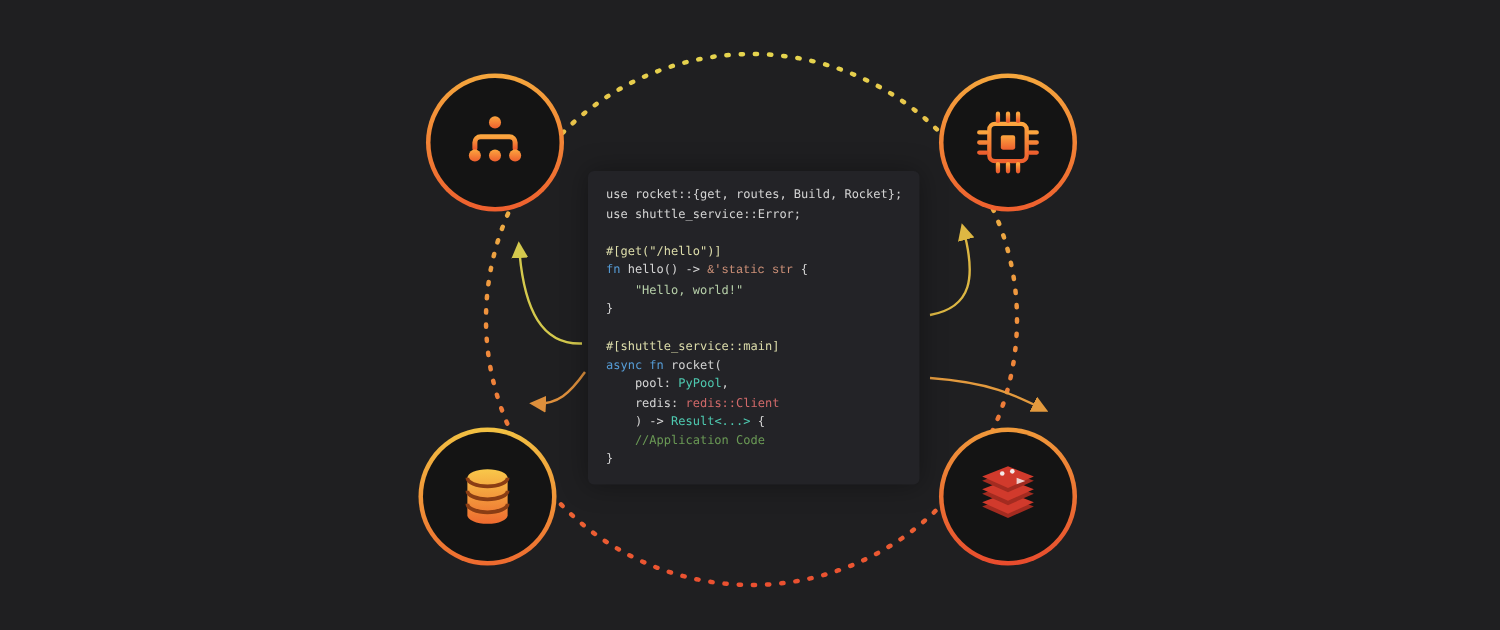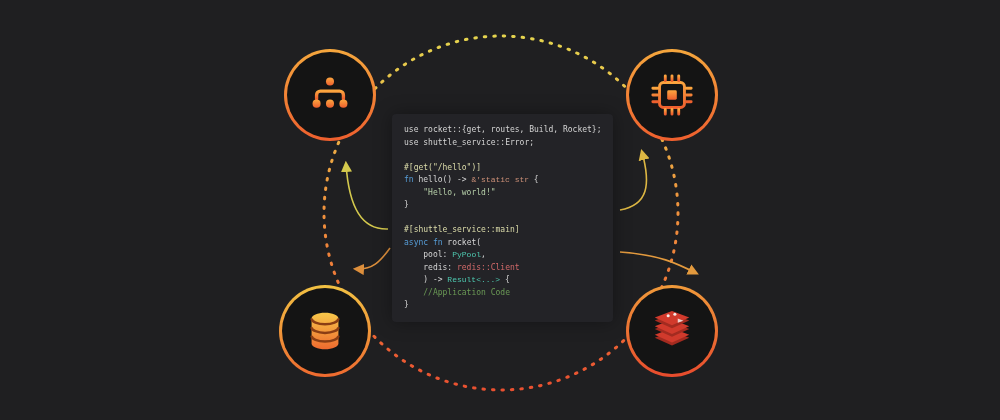--- a/index.html
+++ b/index.html
@@ -31,21 +31,21 @@
   }
   .code-block {
     font-family:"DejaVu Sans Mono", monospace;
     font-size:8px; line-height:12.5px; white-space:pre;
   }
   .code-line { min-height:12.5px; }
   .tk-w { color:#d4d4d4; }
   .tk-b { color:#569cd6; }
   .tk-y { color:#dcdcaa; }
   .tk-s { color:#b5cea8; }
-  .tk-t { color:#4ec9b0;font-family:Liberation Mono, monospace; }
+  .tk-t { color:#4ec9b0; }
   .tk-r { color:#d16969; }
   .tk-c { color:#6a9955;text-align:right; }
   .tk-o { color:#ce9178;font-family:Liberation Mono, monospace; }
 </style>
 </head>
 <body>
 
 <div class="stage">
 
   <svg class="overlay" viewBox="0 0 1000 420">

